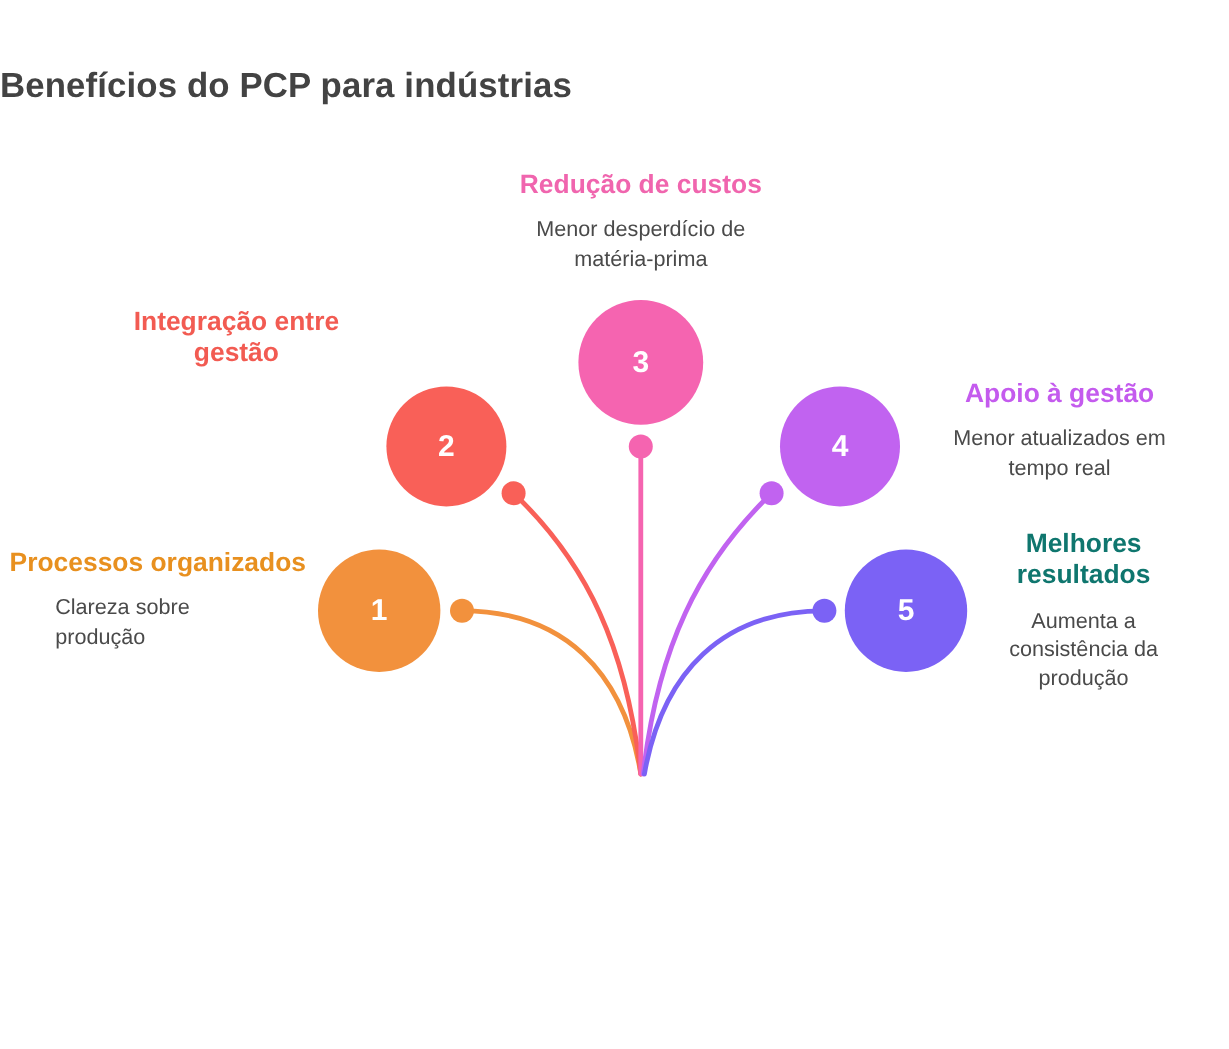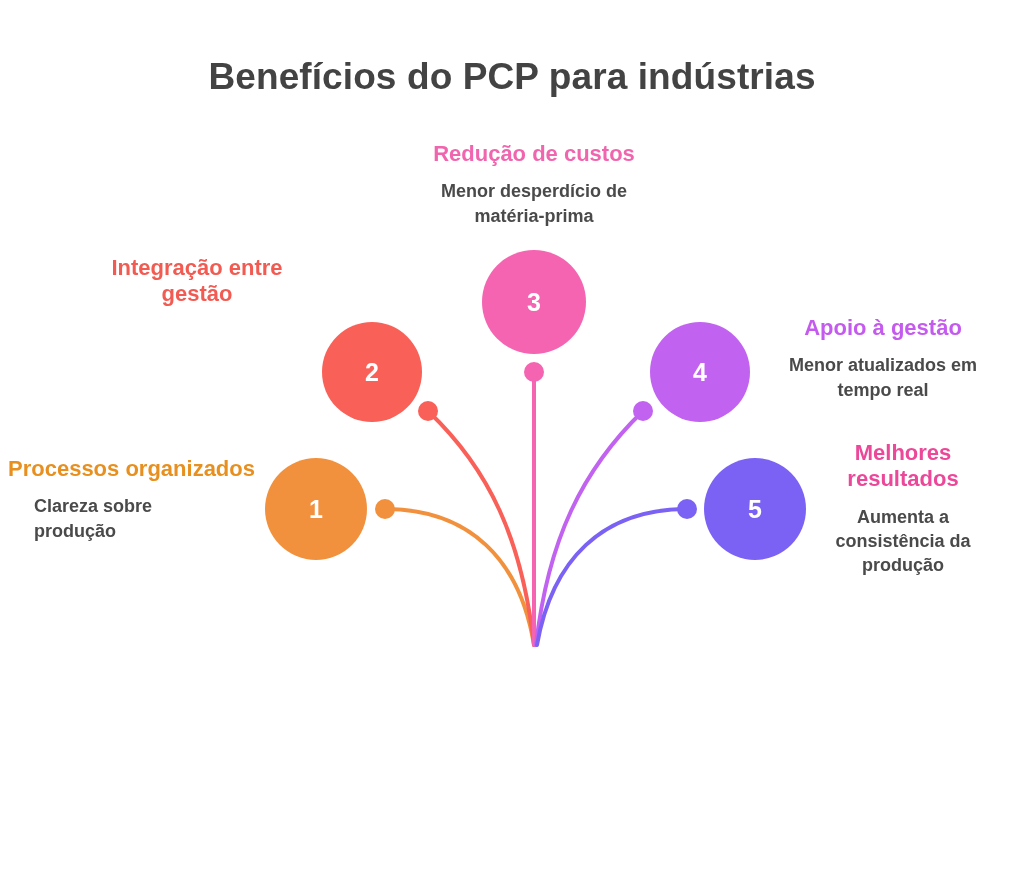--- a/index.html
+++ b/index.html
@@ -19,22 +19,22 @@
     height: 874px;
     background: #ffffff;
   }
 
   
   #page-title {
     position: absolute;
     left: 0;
     top: 56px;
     width: 1024px;
-    text-align: center;
-    font-size: 37px;
+    text-align: left;
+    font-size: 29px;
     font-weight: bold;
     color: #434343;
     letter-spacing: 0.1px;
   }
 
   
   #connectors {
     position: absolute;
     left: 0;
     top: 0;
@@ -75,24 +75,24 @@
     box-sizing: border-box;
   }
   .label-heading {
     font-size: 22px;
     font-weight: bold;
     line-height: 1.2;
     margin: 12px 0 12px 0;
   }
   .label-desc {
     font-size: 18px;
-    font-weight: bold;
+    font-weight: normal;
     line-height: 1.35;
     color: #4a4a4a;
-    margin: 0;
+    margin: 12px;
   }
 </style>
 </head>
 <body>
 
 <div id="canvas">
 
   <div id="page-title">Benefícios do PCP para indústrias</div>
 
   <svg id="connectors" viewBox="0 0 1024 874" width="1024" height="874" fill="none">
@@ -148,17 +148,17 @@
     <div class="label-heading" style="color:#F065AE;">Redução de custos</div>
     <div class="label-desc" style="padding:0 32px;">Menor desperdício de matéria-prima</div>
   </div>
 
   <div class="label-block" style="left:749px; top:303px; width:268px; text-align:center;">
     <div class="label-heading" style="color:#C45BEE;">Apoio à gestão</div>
     <div class="label-desc" style="padding:0 18px;">Menor atualizados em tempo real</div>
   </div>
 
   <div class="label-block" style="left:790px; top:428px; width:226px; text-align:center;">
-    <div class="label-heading" style="color:#ec4899; padding:0 26px;">Melhores resultados</div>
+    <div class="label-heading" style="color:#0f766e; padding:0 26px;">Melhores resultados</div>
     <div class="label-desc" style="padding:0 12px;">Aumenta a consistência da produção</div>
   </div>
 
 </div>
 
 </body></html>

